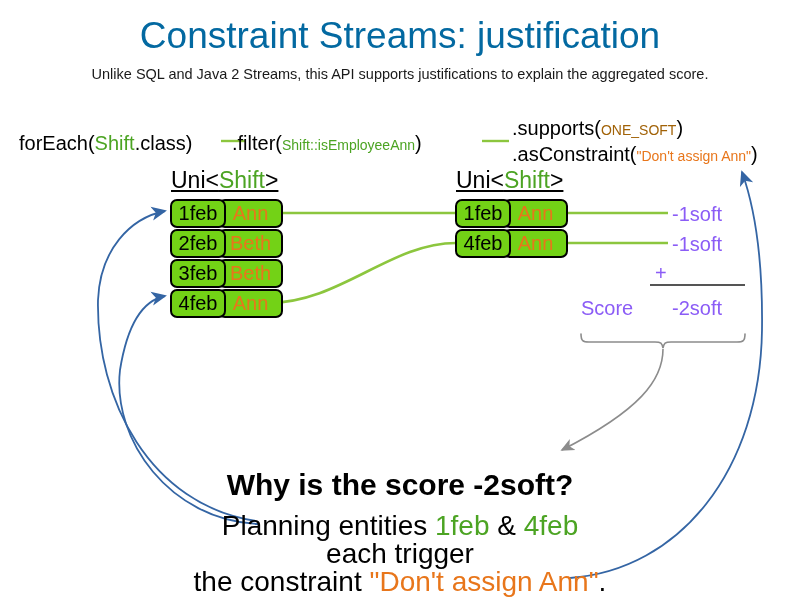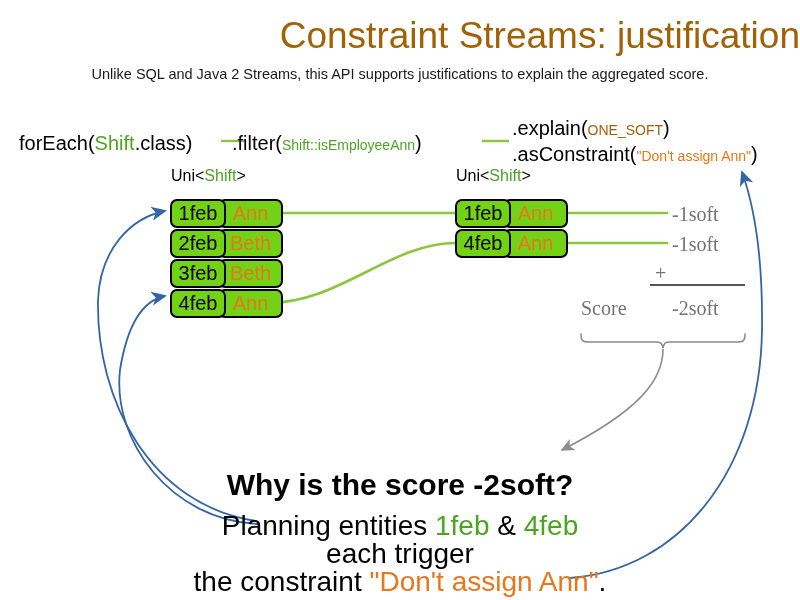--- a/index.html
+++ b/index.html
@@ -24,25 +24,25 @@
     height: 600px;
     pointer-events: none;
   }
 
   
   #title {
     position: absolute;
     left: 0;
     top: 16px;
     width: 800px;
-    text-align: right;
+    text-align: center;
     font-size: 37px;
     line-height: 1.1;
     letter-spacing: 0px;
-    color: #a16207;
+    color: #0369a1;
   }
   #subtitle {
     position: absolute;
     left: 0;
     top: 66px;
     width: 800px;
     text-align: center;
     font-size: 14.5px;
     color: #1a1a1a;
   }
@@ -64,23 +64,24 @@
   .tok-small {
     font-size: 14px;
     color: #4ca423;
   }
   .tok-small-caps { font-size: 14px; color: #a16207; }
   .tok-string-small { font-size: 14px; color: #e8761b; }
 
   
   .uni-label {
     position: absolute;
-    font-size: 16px;
-    white-space: nowrap;
-    color: #000000;
+    font-size: 23px;
+    white-space: nowrap;
+    color: #000000;
+    text-decoration: underline;
   }
   #uni-left  { left: 171px; top: 167px; }
   #uni-right { left: 456px; top: 167px; }
 
   
   .tuple-row {
     position: absolute;
     height: 29px;
   }
   .cell {
@@ -117,22 +118,21 @@
   #row-l3 { left: 170px; top: 289px; }
   
   #row-r0 { left: 455px; top: 199px; }
   #row-r1 { left: 455px; top: 229px; }
 
   
   .score-val {
     position: absolute;
     font-size: 20px;
     white-space: nowrap;
-    color: #737373;
-    font-family: Liberation Serif, serif;
+    color: #8b5cf6;
   }
   #soft-1 { left: 672px; top: 203px; }
   #soft-2 { left: 672px; top: 233px; }
   #plus-sign { left: 655px; top: 262px; font-size: 20px; }
   #score-label { left: 581px; top: 297px; }
   #score-total { left: 672px; top: 297px; }
 
   
   #why-heading {
     position: absolute;
@@ -200,21 +200,21 @@
 
   <div class="code-seg" id="code-foreach">
     <span>forEach(</span><span class="tok-type">Shift</span><span>.class)</span>
   </div>
 
   <div class="code-seg" id="code-filter">
     <span>.filter(</span><span class="tok-small">Shift::isEmployeeAnn</span><span>)</span>
   </div>
 
   <div class="code-seg" id="code-penalize">
-    <span>.explain(</span><span class="tok-small-caps">ONE_SOFT</span><span>)</span>
+    <span>.supports(</span><span class="tok-small-caps">ONE_SOFT</span><span>)</span>
   </div>
 
   <div class="code-seg" id="code-asconstraint">
     <span>.asConstraint(</span><span class="tok-string-small">"Don't assign Ann"</span><span>)</span>
   </div>
 
   <div class="uni-label" id="uni-left">
     <span>Uni&lt;</span><span class="tok-type">Shift</span><span>&gt;</span>
   </div>
   <div class="uni-label" id="uni-right">

